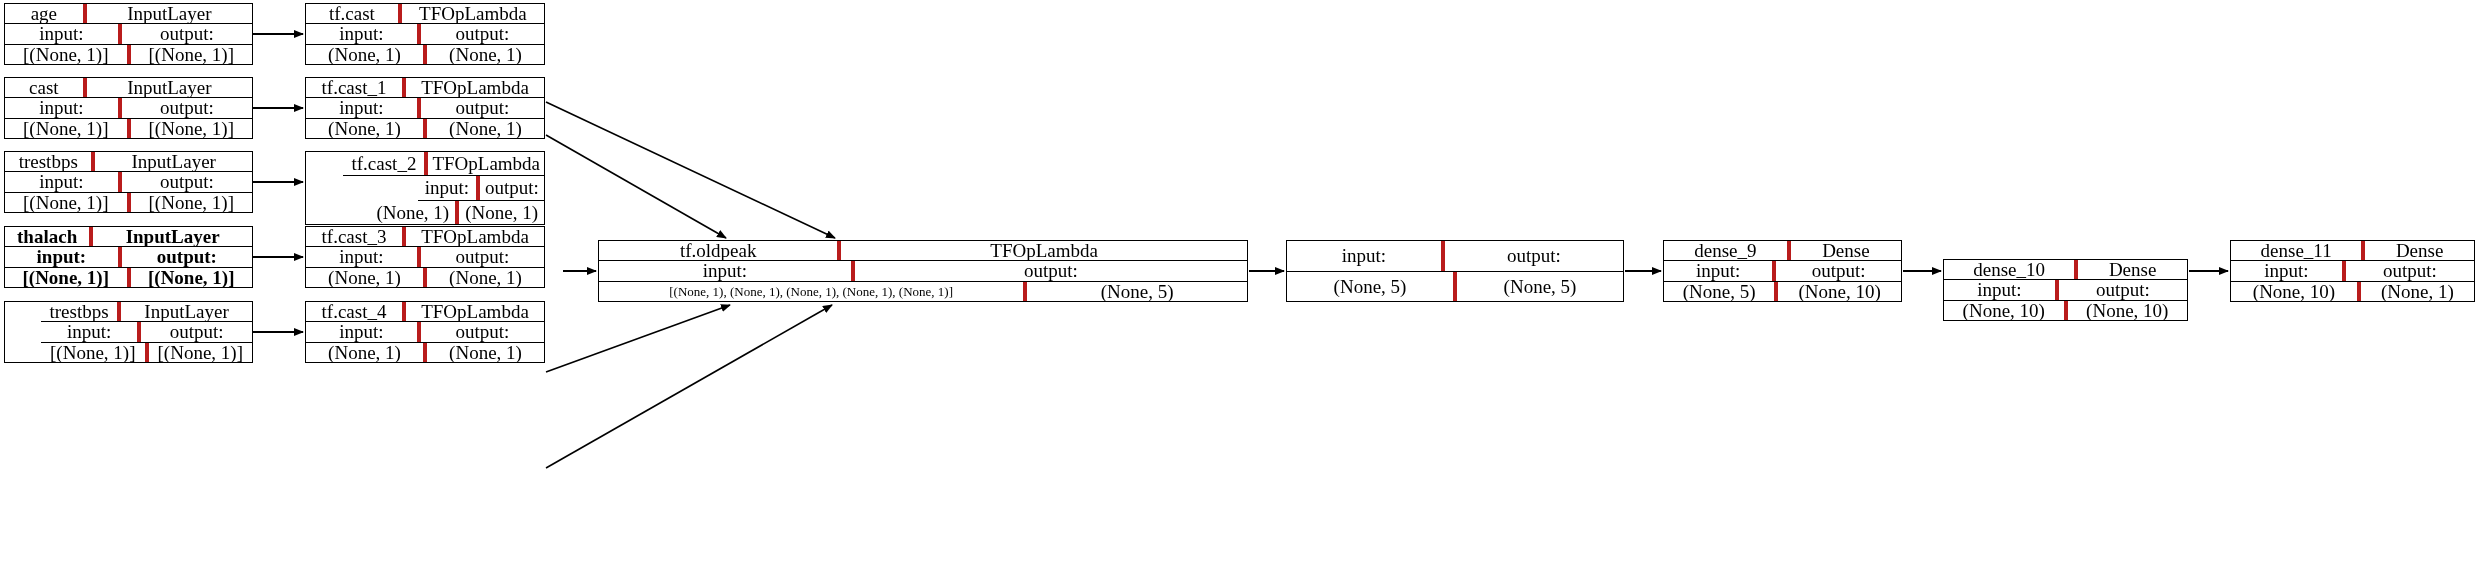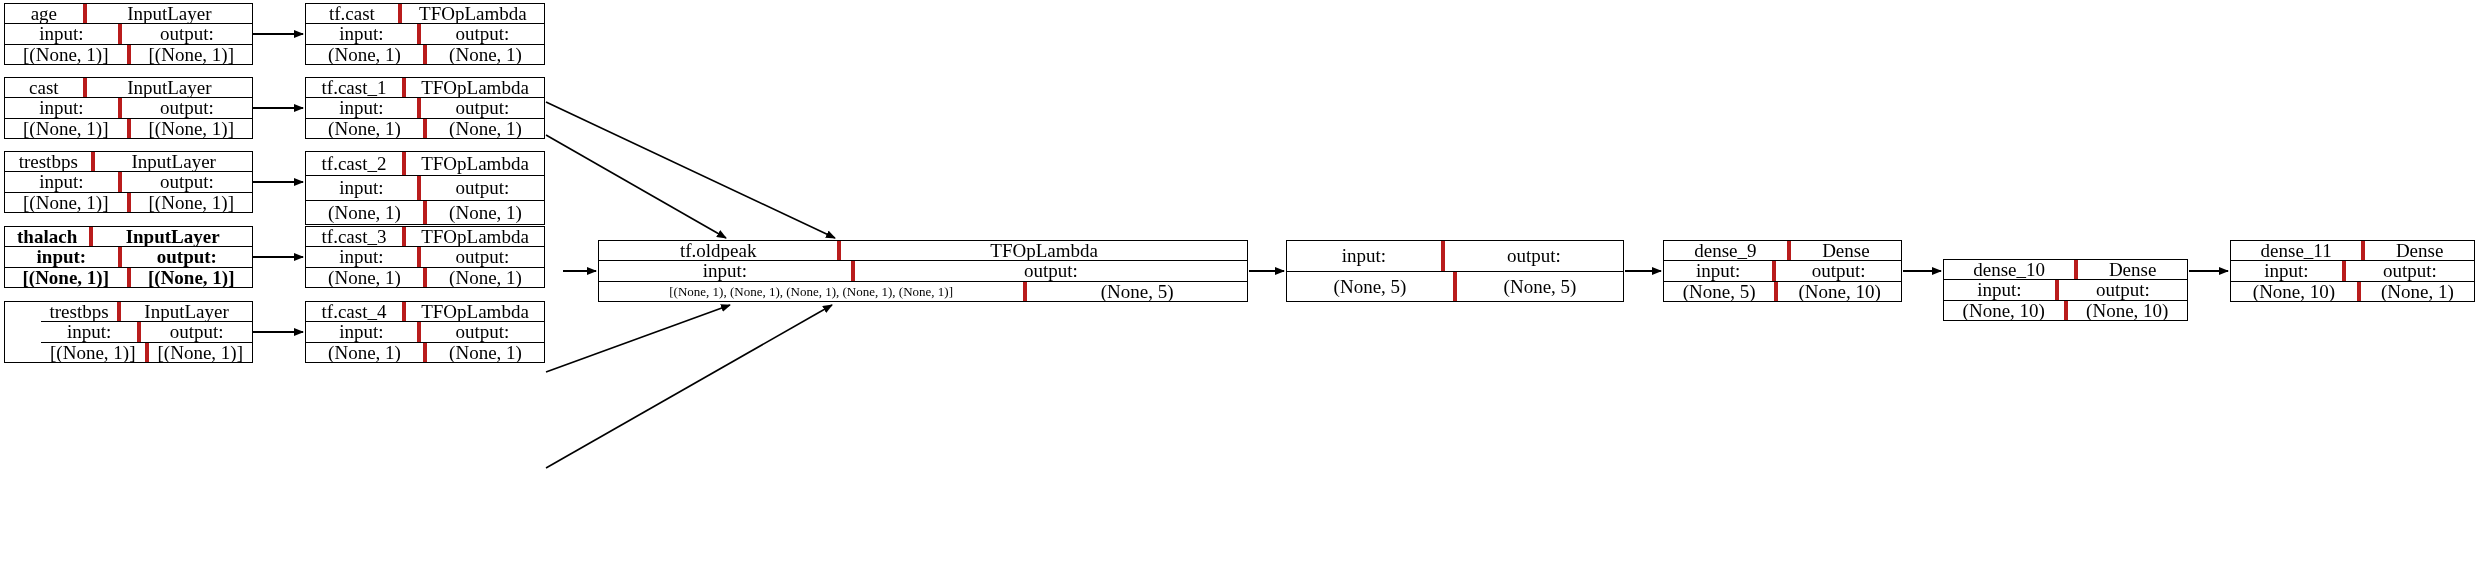--- a/index.html
+++ b/index.html
@@ -178,21 +178,21 @@
         </div>
         <div class="node-row r-io">
           <div class="cell div-r" style="flex: 0.47 0 0px;">input:</div>
           <div class="cell" style="flex: 0.53 0 0px;">output:</div>
         </div>
         <div class="node-row r-shape">
           <div class="cell div-r" style="flex: 0.5 0 0px;">(None, 1)</div>
           <div class="cell" style="flex: 0.5 0 0px;">(None, 1)</div>
         </div>
       </div>
-      <div class="node" style="left: 305px; top: 151px; width: 240px; height: 74px; border-color: rgb(0, 0, 0);">
+      <div class="node" style="left: 305px; top: 151px; width: 240px; height: 74px; border-color: rgb(0, 0, 0); align-items: flex-end;">
         <div class="node-row r-title">
           <div class="cell div-r" style="flex: 0.4 0 0px;">tf.cast_2</div>
           <div class="cell" style="flex: 0.6 0 0px;">TFOpLambda</div>
         </div>
         <div class="node-row r-io">
           <div class="cell div-r" style="flex: 0.47 0 0px;">input:</div>
           <div class="cell" style="flex: 0.53 0 0px;">output:</div>
         </div>
         <div class="node-row r-shape">
           <div class="cell div-r" style="flex: 0.5 0 0px;">(None, 1)</div>

